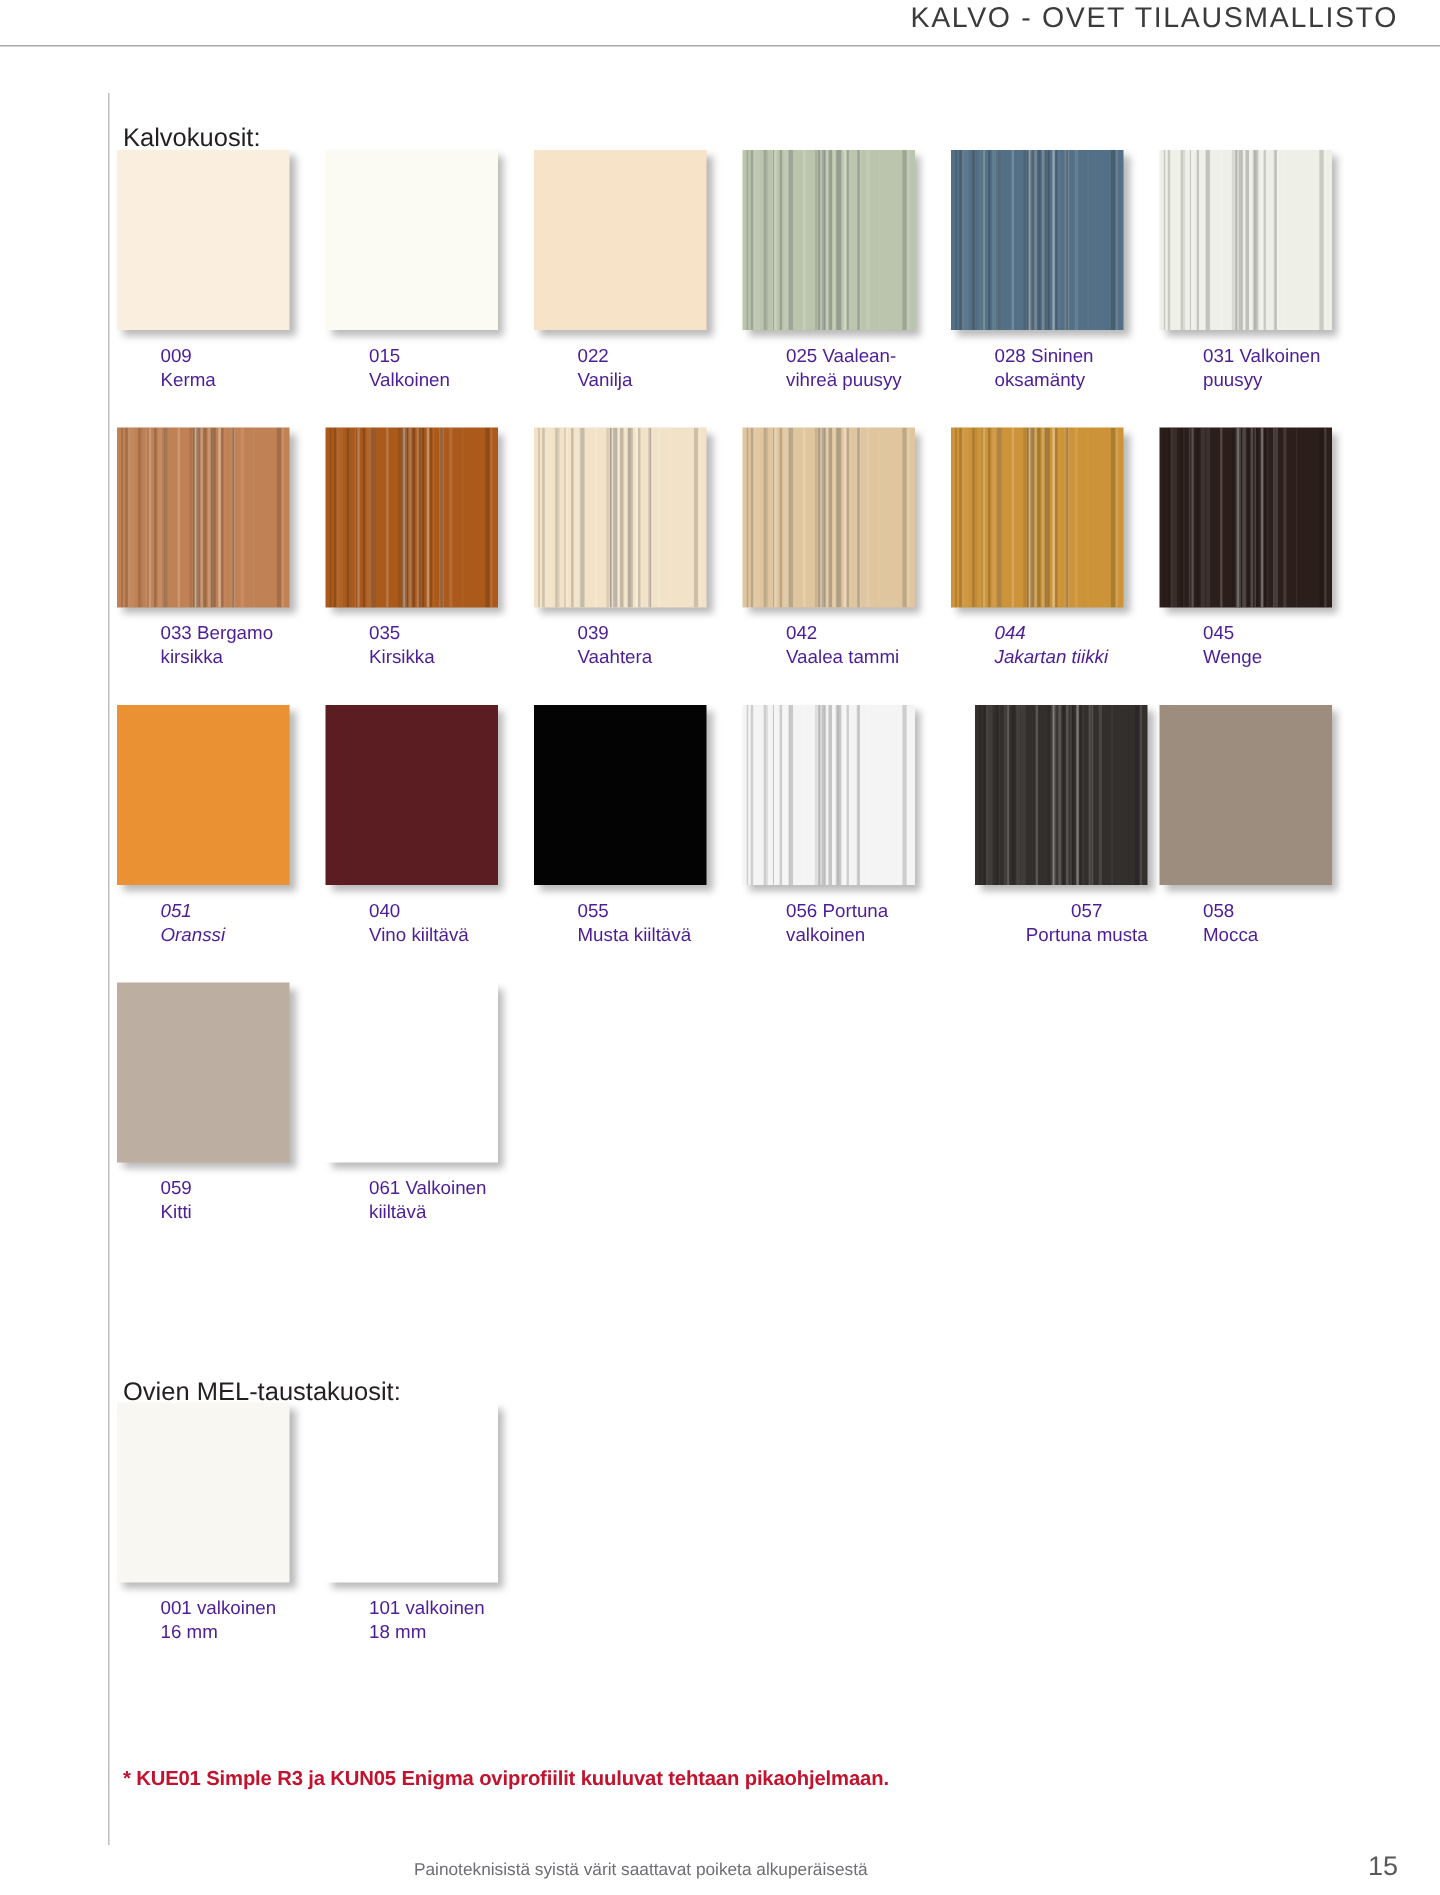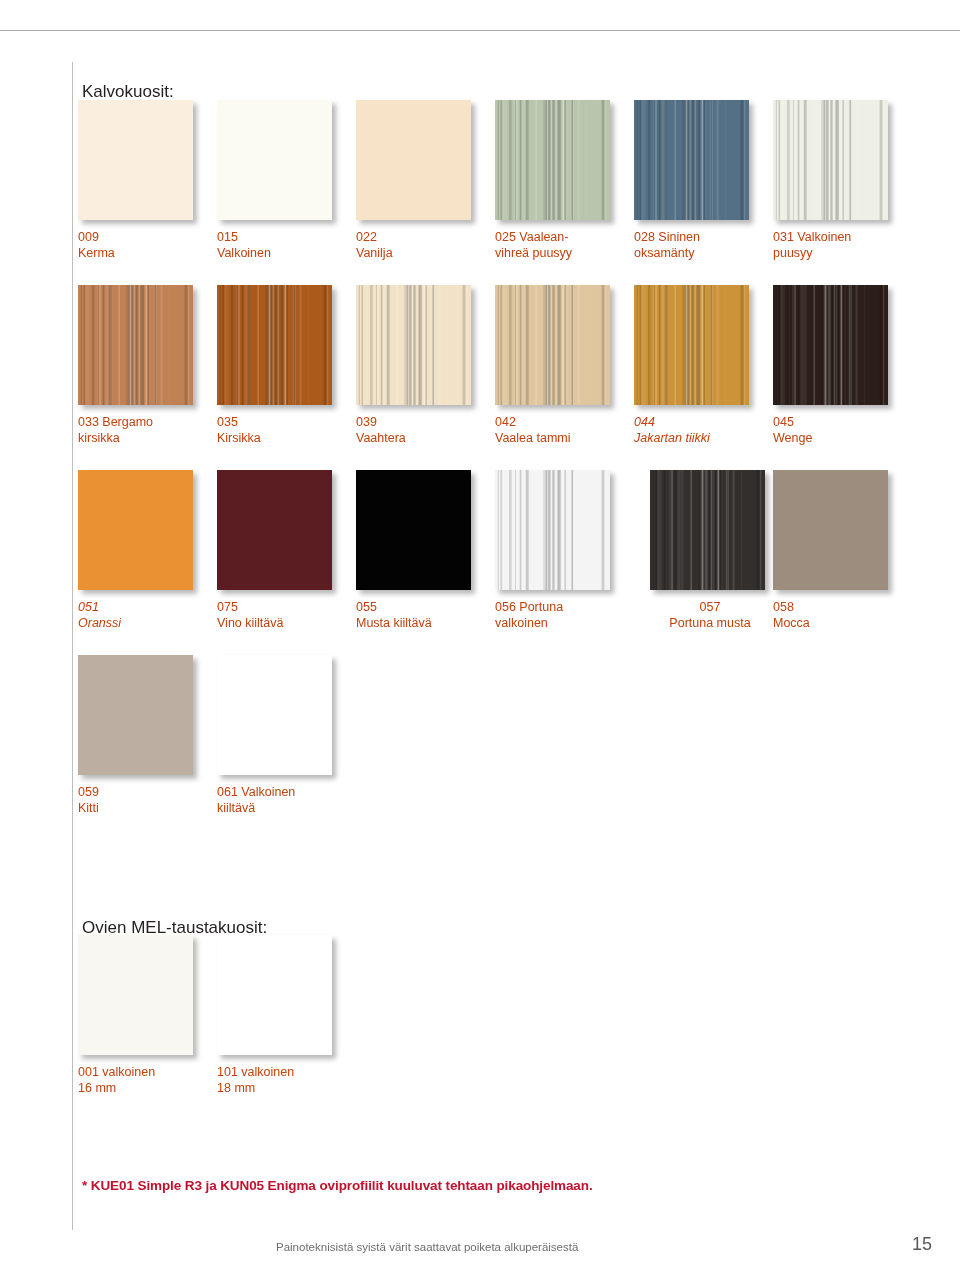--- a/index.html
+++ b/index.html
@@ -48,21 +48,21 @@
     position:absolute;top:0;width:120px;
   }
   .swatch{
     width:115px;height:120px;
     box-shadow:4px 4px 5px rgba(0,0,0,0.28);
     position:relative;overflow:hidden;
   }
   .label{
     margin-top:9px;
     font-size:12.5px;line-height:16px;
-    color:#c2410c;white-space:pre-line;
+    color:#4c1d95;white-space:pre-line;margin-left:29px;
   }
 
   
   #mel-grid{left:78px;top:935px;}
   #mel-grid .swatch{width:115px;height:120px;}
 
   
   .footnote{
     position:absolute;left:82px;top:1178px;
     font-size:13.5px;font-weight:bold;color:#c2122e;
@@ -74,20 +74,21 @@
   }
   .page-number{
     position:absolute;right:28px;top:1234px;
     font-size:18px;color:#58595b;
   }
 </style>
 </head>
 <body>
 
 <div class="header">
+  <div class="header-title">KALVO - OVET TILAUSMALLISTO</div>
   <div class="header-rule"></div>
 </div>
 
 <div class="left-rule"></div>
 
 <div class="caption" id="caption-kalvokuosit">Kalvokuosit:</div>
 <div class="caption" id="caption-mel">Ovien MEL-taustakuosit:</div>
 
 <div class="grid" id="kalvo-grid" style="top: 100px;">
     <div class="row">
@@ -596,21 +597,21 @@
       </div>
     </div>
     <div class="row">
       <div class="cell" style="left: 0px; font-style: italic;">
         <div class="swatch" style="background: rgb(234, 146, 51);"></div>
         <div class="label">051
 Oranssi</div>
       </div>
       <div class="cell" style="left: 139px;">
         <div class="swatch" style="background: rgb(91, 29, 34);"></div>
-        <div class="label">075
+        <div class="label">040
 Vino kiiltävä</div>
       </div>
       <div class="cell" style="left: 278px;">
         <div class="swatch" style="background: rgb(3, 3, 3);"></div>
         <div class="label">055
 Musta kiiltävä</div>
       </div>
       <div class="cell" style="left: 417px;">
         <div class="swatch" style="background: rgb(244, 244, 244);">
           <svg width="115" height="120" viewBox="0 0 115 120" preserveAspectRatio="none" style="position: absolute; inset: 0px;">

